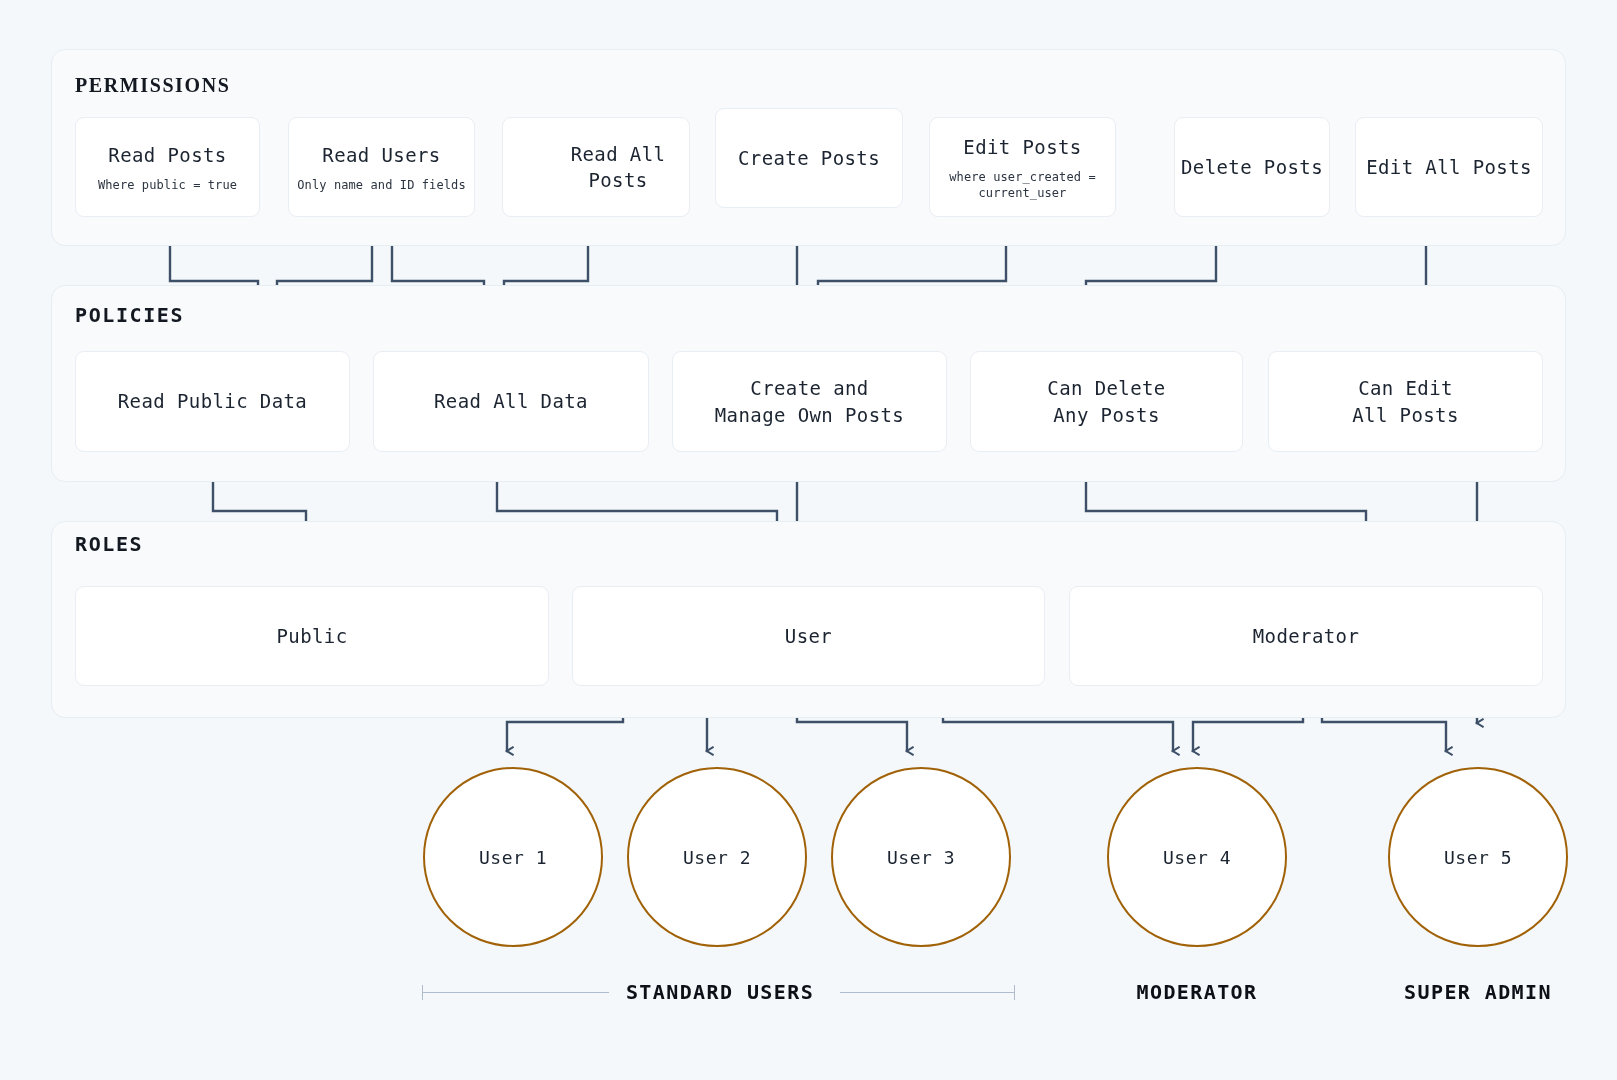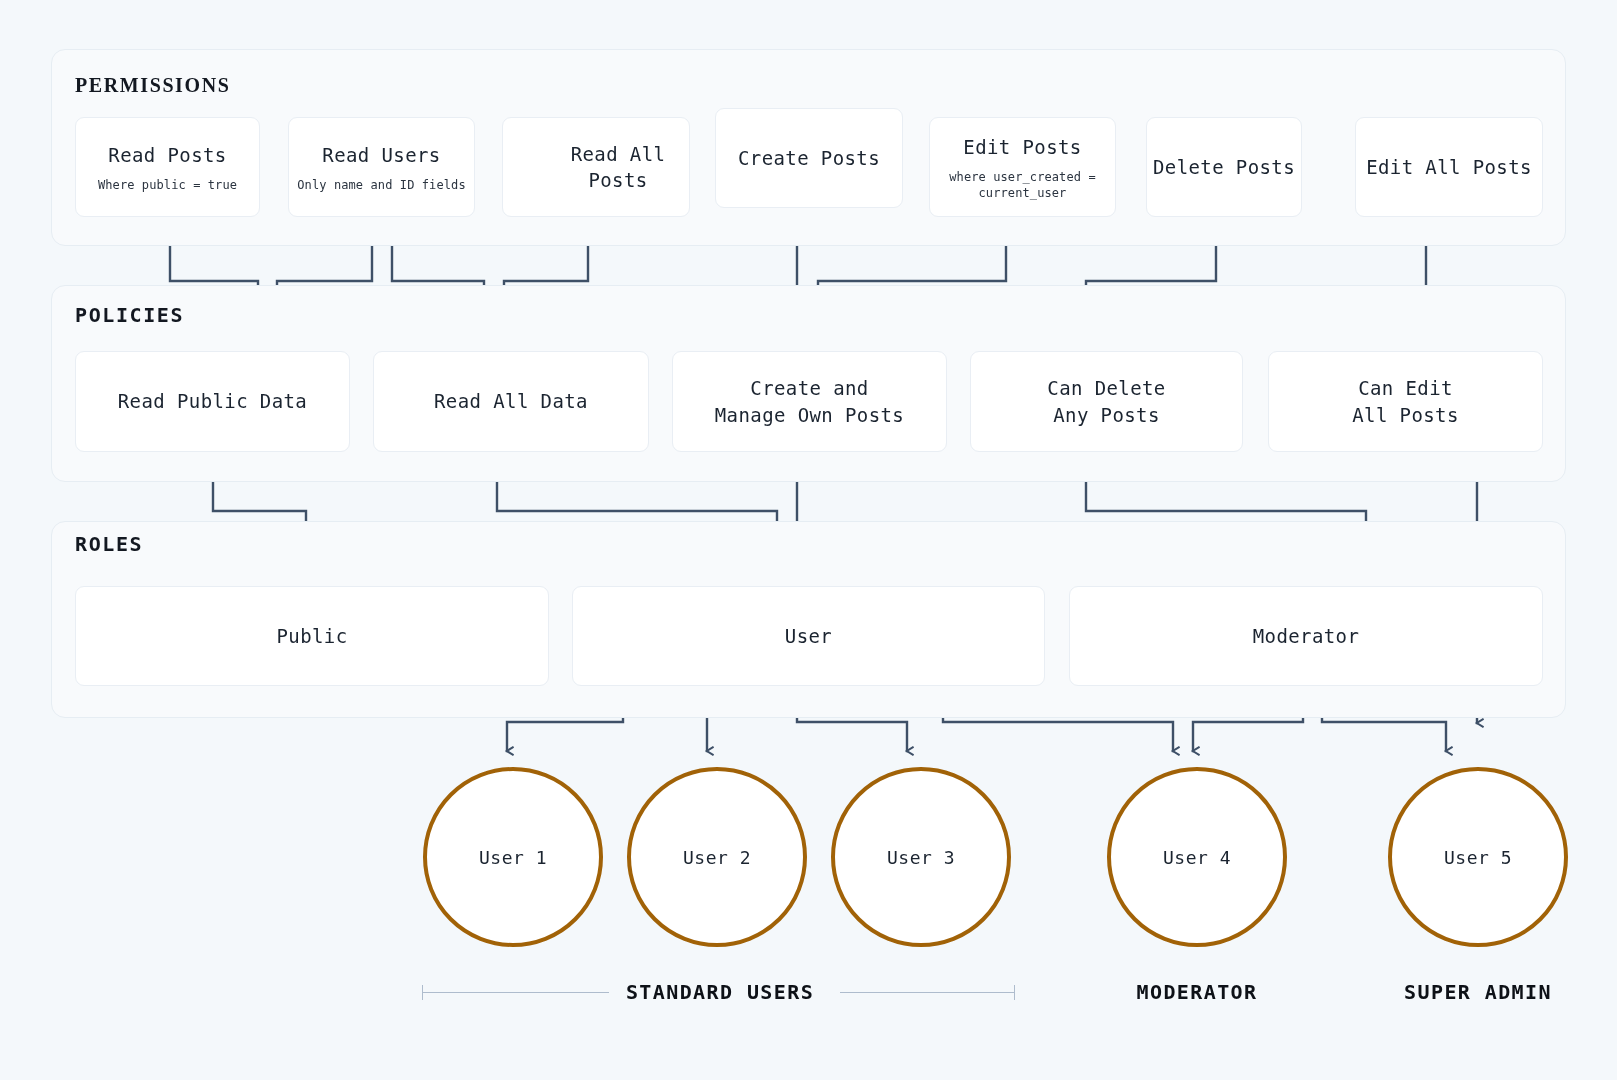--- a/index.html
+++ b/index.html
@@ -59,21 +59,21 @@
   .policy .title{font-size:19px;line-height:27px;}
   .role{
     border-radius:9px;
   }
   .role .title{font-size:19px;}
 
   
   .usercircle{
     position:absolute;
     background:#ffffff;
-    border:4px solid #a16207;
+    border:2px solid #a16207;
     border-radius:50%;
     display:flex;
     align-items:center;
     justify-content:center;
     color:#1b2430;
     font-size:18px;
     letter-spacing:.5px;
     box-sizing:border-box;
   }
 
@@ -170,21 +170,21 @@
   <div class="card perm" style="left:715px;top:108px;width:188px;height:100px;">
     <div class="title">Create Posts</div>
   </div>
 
   <div class="card perm" style="left:929px;top:117px;width:187px;height:100px;">
     <div class="title">Edit Posts</div>
     <div class="sub">where user_created =
 current_user</div>
   </div>
 
-  <div class="card perm" style="left:1146px;top:117px;width:156px;height:100px;text-align:right;">
+  <div class="card perm" style="left:1174px;top:117px;width:156px;height:100px;text-align:right;">
     <div class="title">Delete Posts</div>
   </div>
 
   <div class="card perm" style="left:1355px;top:117px;width:188px;height:100px;">
     <div class="title">Edit All Posts</div>
   </div>
 
   <div class="band" style="left:51px;top:285px;width:1515px;height:197px;"></div>
   <div class="band-title" style="left:75px;top:303px;">POLICIES</div>
 

